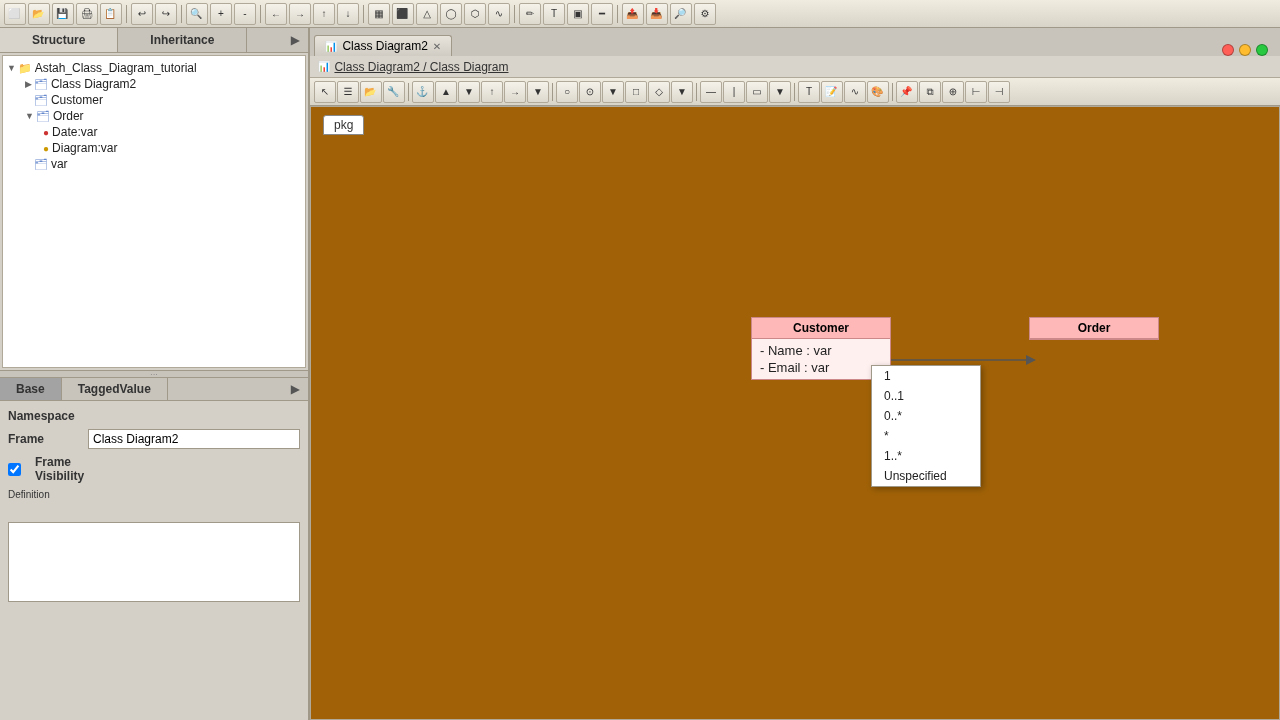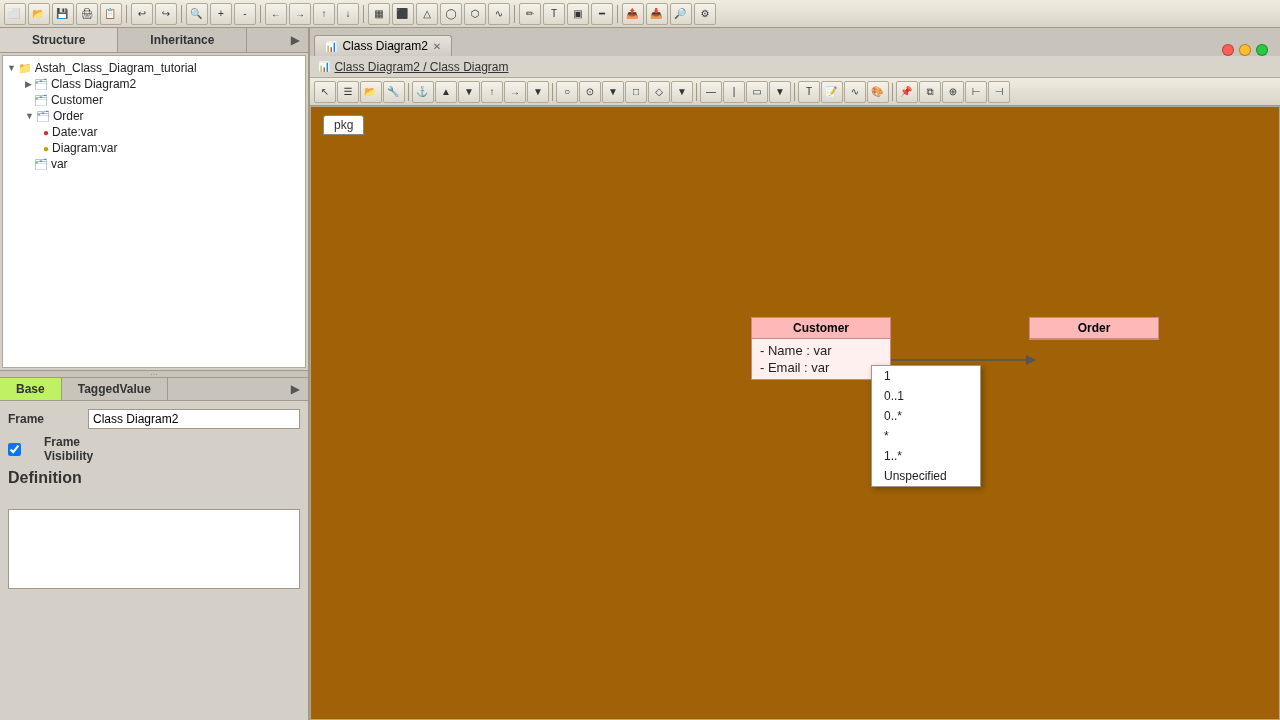--- a/index.html
+++ b/index.html
@@ -107,21 +107,21 @@
       border-bottom: 1px solid #a09888;
     }
     .bottom-tab {
       padding: 4px 16px;
       font-size: 12px;
       font-weight: bold;
       cursor: pointer;
       color: #333;
       border-right: 1px solid #a09888;
     }
-    .bottom-tab.active { background: #bef264; }
+    .bottom-tab.active { background: #a3a3a3; }
     .bottom-tab-arrow { margin-left: auto; padding: 4px 8px; color: #555; cursor: pointer; }
 
     
     #properties-panel {
       flex: 1;
       background: #d4d0c8;
       padding: 8px;
       overflow: auto;
     }
     .prop-row {
@@ -132,34 +132,34 @@
       width: 80px; font-size: 12px; color: #333; font-weight: bold;
     }
     .prop-input {
       flex: 1;
       border: 1px solid #a09888;
       background: white;
       padding: 2px 4px;
       font-size: 12px;
     }
     .checkbox-row {
-      display: flex; align-items: center; gap: 23px;
+      display: flex; align-items: center; gap: 14px;
       margin-bottom: 6px;
     }
     .prop-textarea {
       width: 100%;
       height: 80px;
       border: 1px solid #a09888;
       background: white;
       font-size: 12px;
       padding: 4px;
       resize: none;
     }
     .prop-section-label {
-      font-size: 16px; font-weight: bold; color: #333;
+      font-size: 10px; font-weight: normal; color: #333;
       margin-bottom: 16px;
     }
 
     
     #right-content {
       flex: 1;
       display: flex;
       flex-direction: column;
       background: #c8c4bc;
     }
@@ -390,20 +390,23 @@
     </div>
 
     <div id="bottom-tabs-bar">
       <div class="bottom-tab active">Base</div>
       <div class="bottom-tab">TaggedValue</div>
       <div class="bottom-tab-arrow">▶</div>
     </div>
 
     <div id="properties-panel">
       <div class="prop-row">
+        <span class="prop-label">Namespace</span>
+      </div>
+      <div class="prop-row">
         <span class="prop-label">Frame</span>
         <input class="prop-input" type="text" value="Class Diagram2" style="">
       </div>
       <div class="checkbox-row">
         <input type="checkbox" checked="" style="">
         <span class="prop-label">Frame Visibility</span>
       </div>
       <div class="prop-row">
         <span class="prop-section-label">Definition</span>
       </div>

